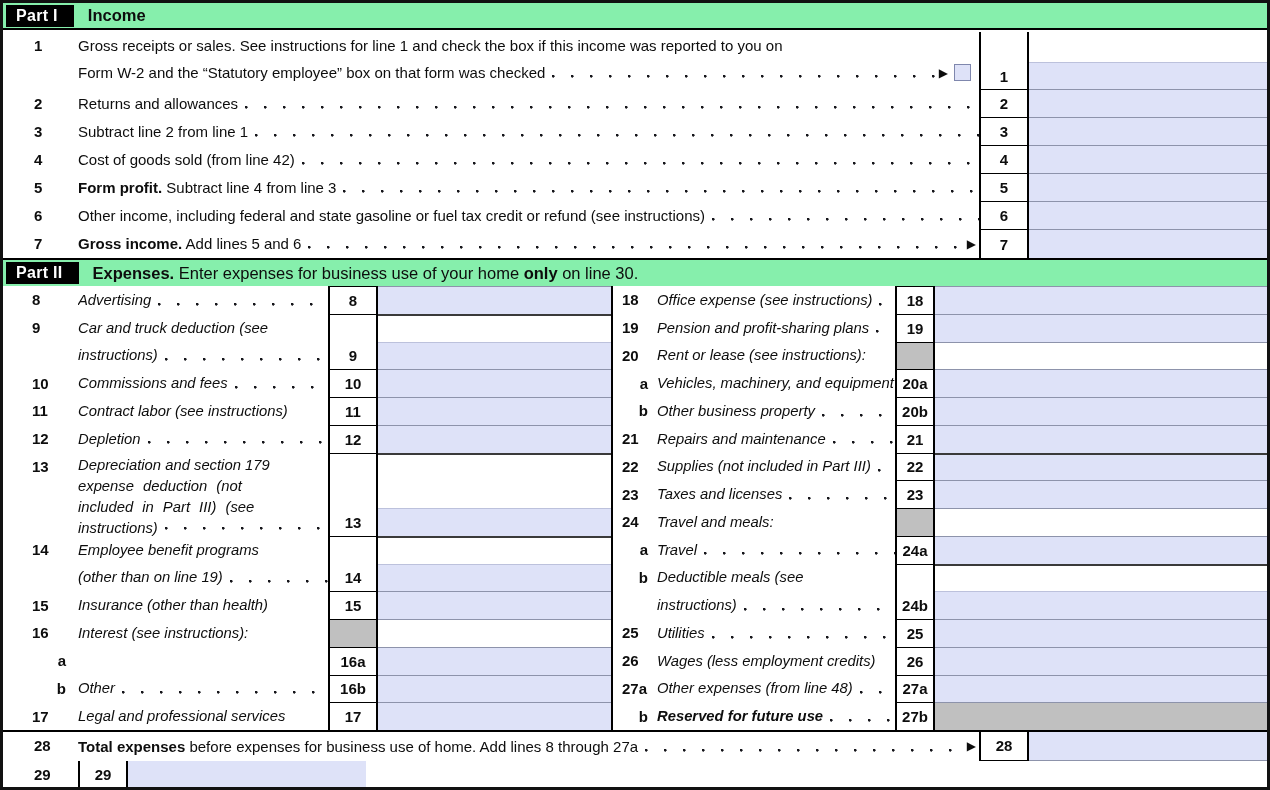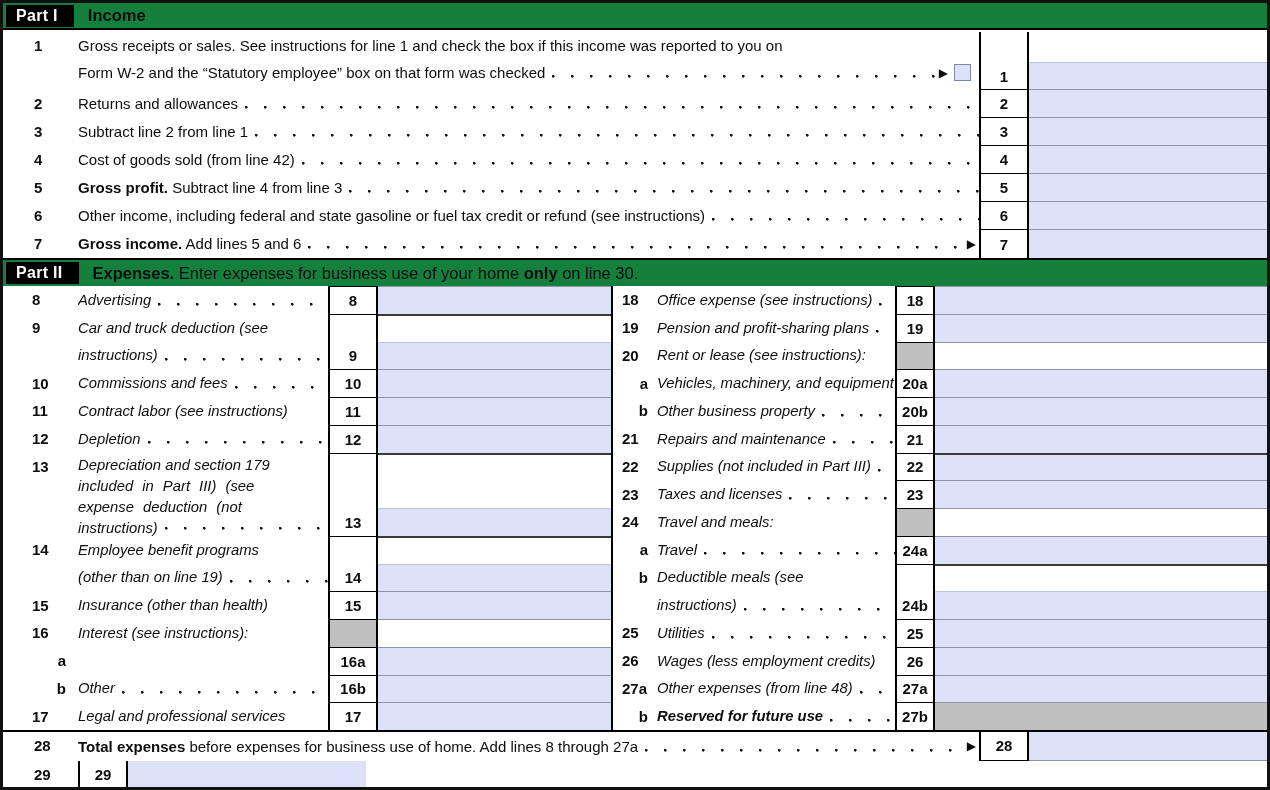--- a/index.html
+++ b/index.html
@@ -5,21 +5,21 @@
   * { margin:0; padding:0; box-sizing:border-box; }
   html,body { background:#fff; }
   body { font-family:"Liberation Sans","DejaVu Sans",sans-serif; color:#0d0d0d; }
   #page {
     position:relative; width:1270px; height:790px;
     border:3px solid #111; background:#fff; overflow:hidden;
   }
   .b { font-weight:bold; }
 
   
-  .phdr { position:absolute; left:0; right:0; display:flex; align-items:center; background:#15803d; }
+  .phdr { position:absolute; left:0; right:0; display:flex; align-items:center; background:#86efac; }
   #p1header { top:0; height:27px; border-bottom:2px solid #000; }
   #p2header { top:255px; height:28px; border-top:2px solid #000; }
   .ptab {
     background:#000; color:#fff; font-weight:bold; font-size:16px;
     height:22px; display:inline-flex; align-items:center;
     padding:0 16px 0 10px; margin-left:3px; letter-spacing:.3px;
   }
   .ptitle { font-weight:bold; font-size:16.5px; margin-left:14px; }
   .pdesc  { font-size:16.5px; white-space:pre; }
 
@@ -156,21 +156,21 @@
           </div>
         </div>
       <div class="fwbox">4</div>
       <div class="fwamt"></div>
     </div>
 
     <div class="fwrow" style="height:28px">
       <div class="fwnum">5</div>
       <div class="fwlbl">
           <div class="line">
-        <span class="txt"><span class="b">Gross profit.</span><span> Subtract line 4 from line 3</span></span>
+        <span class="txt"><span class="b">Form profit.</span><span> Subtract line 4 from line 3</span></span>
         <span class="leader"></span>
           </div>
         </div>
       <div class="fwbox">5</div>
       <div class="fwamt"></div>
     </div>
 
     <div class="fwrow" style="height:28px">
       <div class="fwnum">6</div>
       <div class="fwlbl">
@@ -262,24 +262,24 @@
         </div>
       <div class="bcell c3" style="grid-row:6">12</div>
       <div class="acell blue c4" style="grid-row:6"></div>
 
       <div class="ncell top c1" style="grid-row:7 / span 3">13</div>
       <div class="lcell tight c2" style="grid-row:7 / span 3">
         <div class="line">
             <span class="txt">Depreciation and section 179</span>
           </div>
         <div class="line ws">
+            <span class="txt">expense deduction (not</span>
+          </div>
+        <div class="line ws">
             <span class="txt">included in Part III) (see</span>
-          </div>
-        <div class="line ws">
-            <span class="txt">expense deduction (not</span>
           </div>
         <div class="line">
             <span class="txt">instructions)</span>
             <span class="leader"></span>
           </div>
       </div>
       <div class="bcell bottom c3" style="grid-row:7 / span 3">13</div>
       <div class="acell white heavy c4" style="grid-row:7 / span 3">
         <div class="fill"></div>
       </div>

